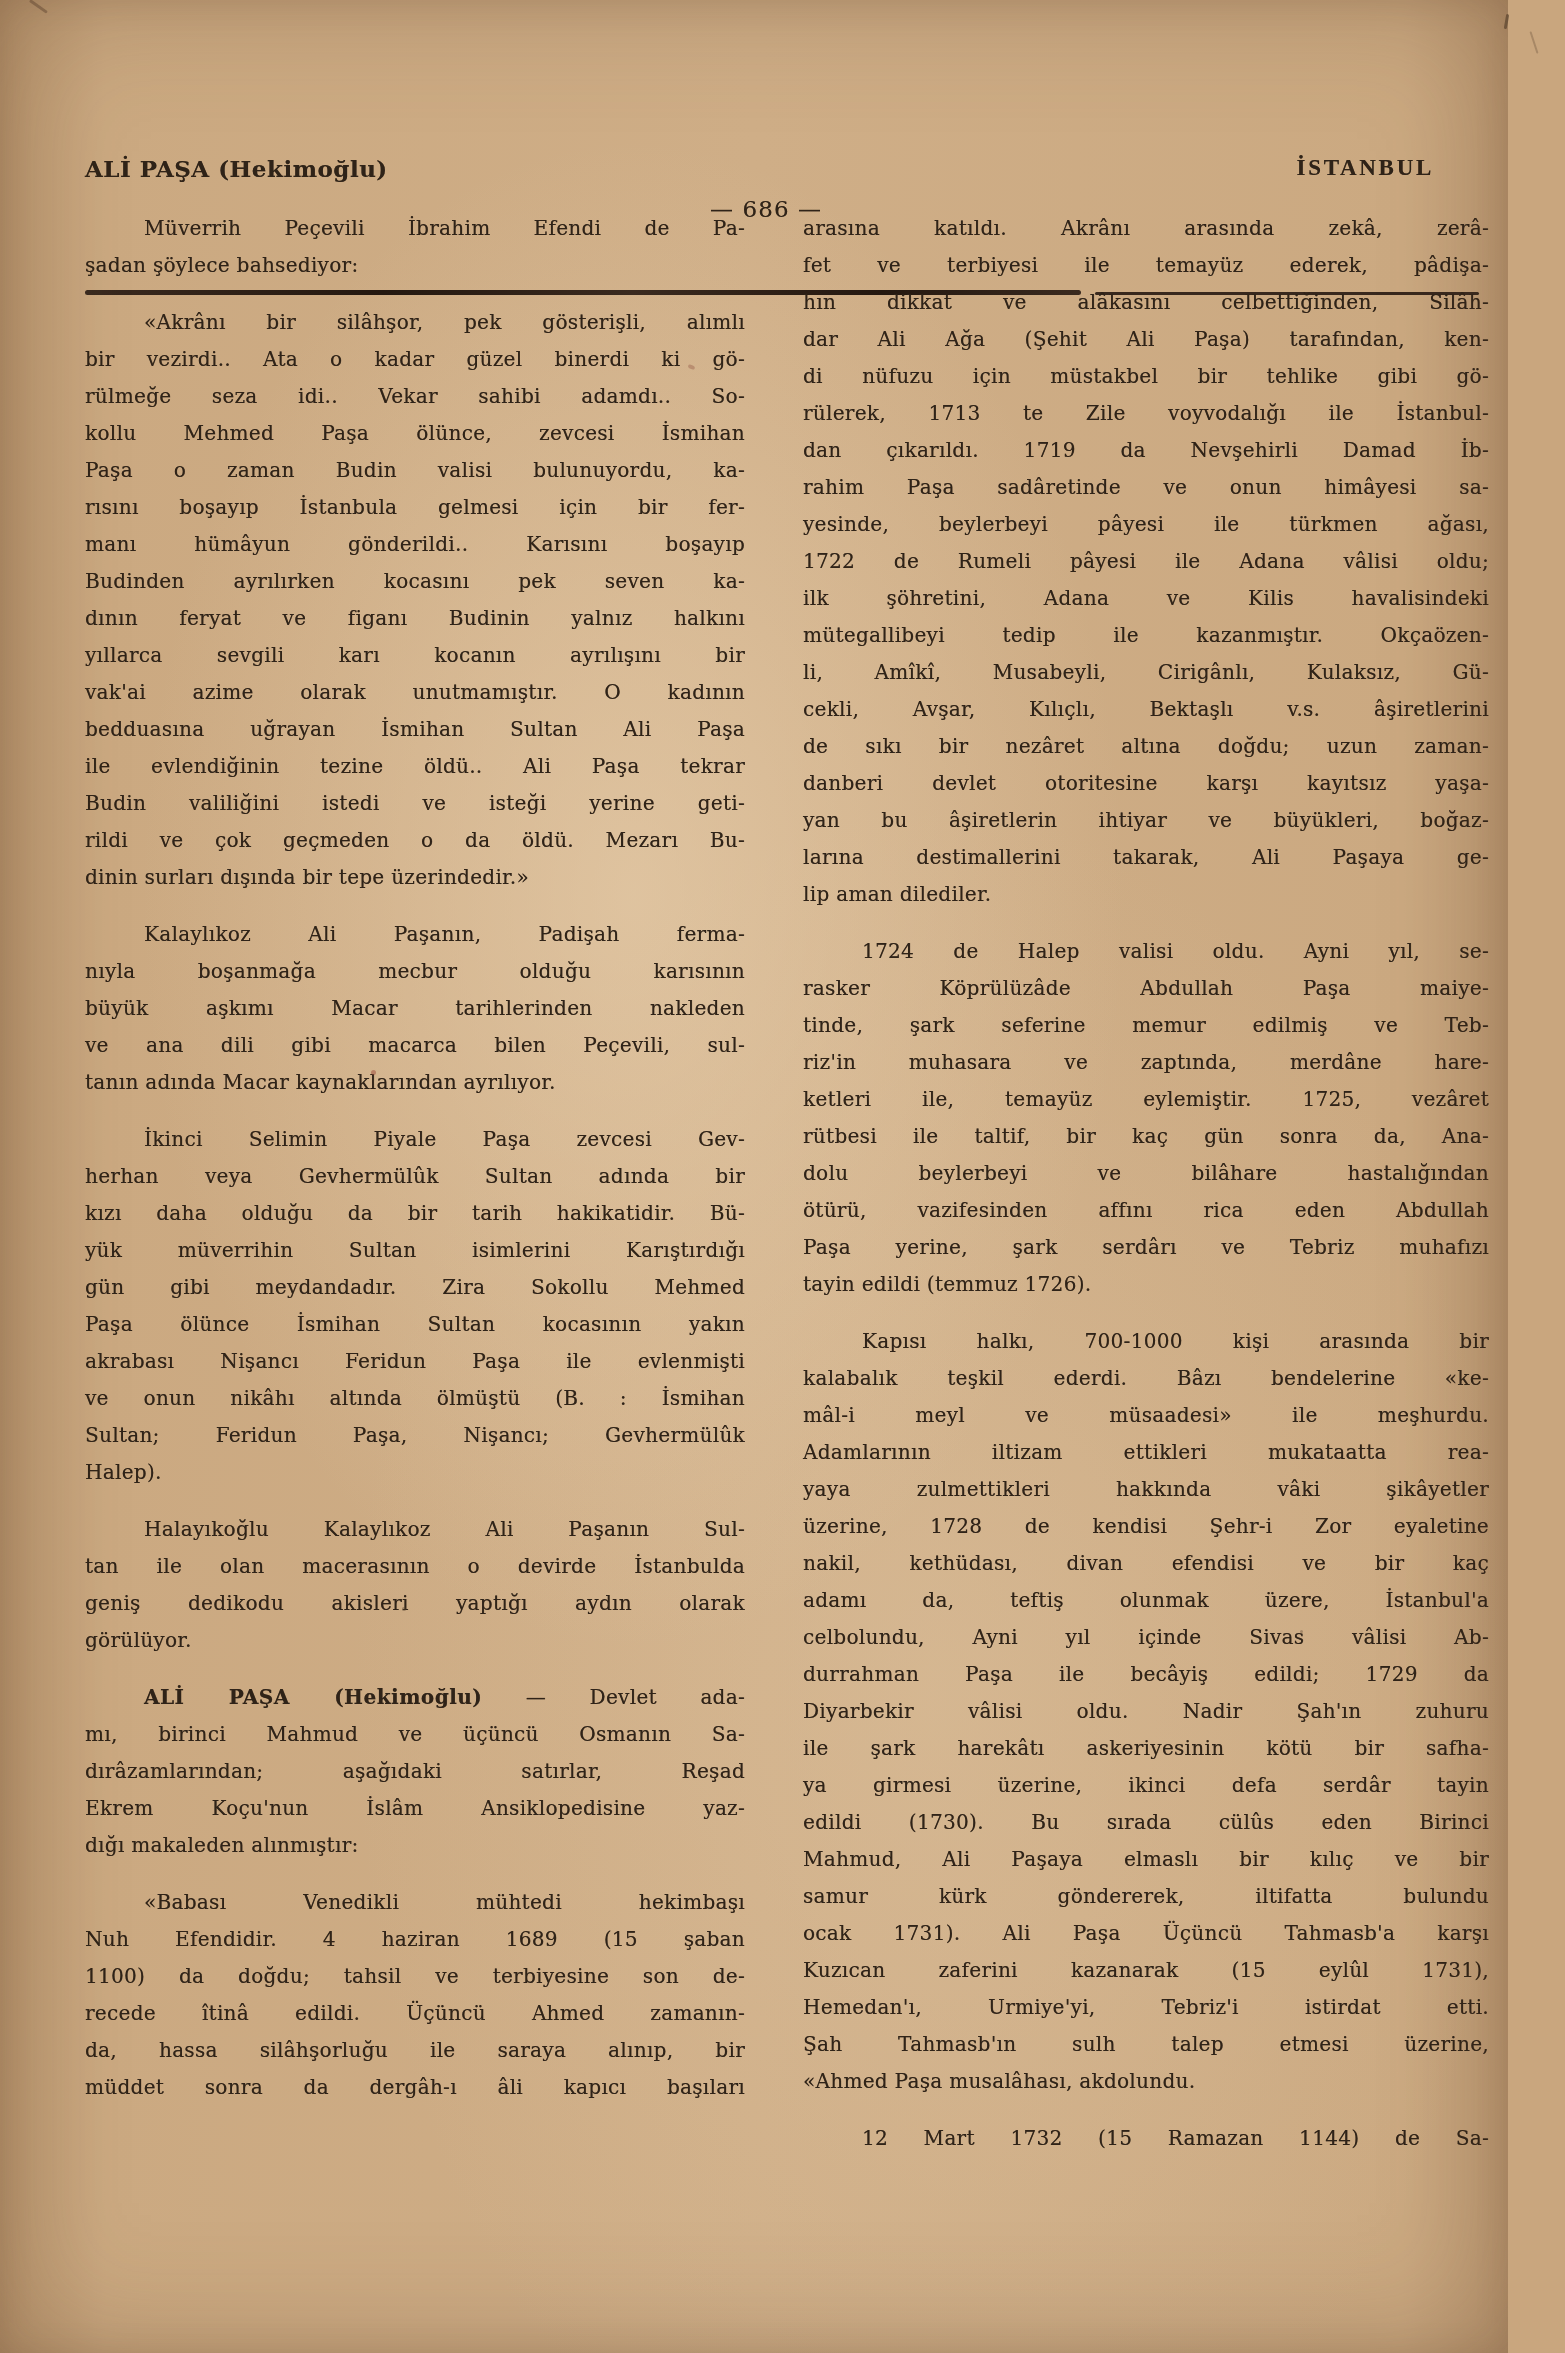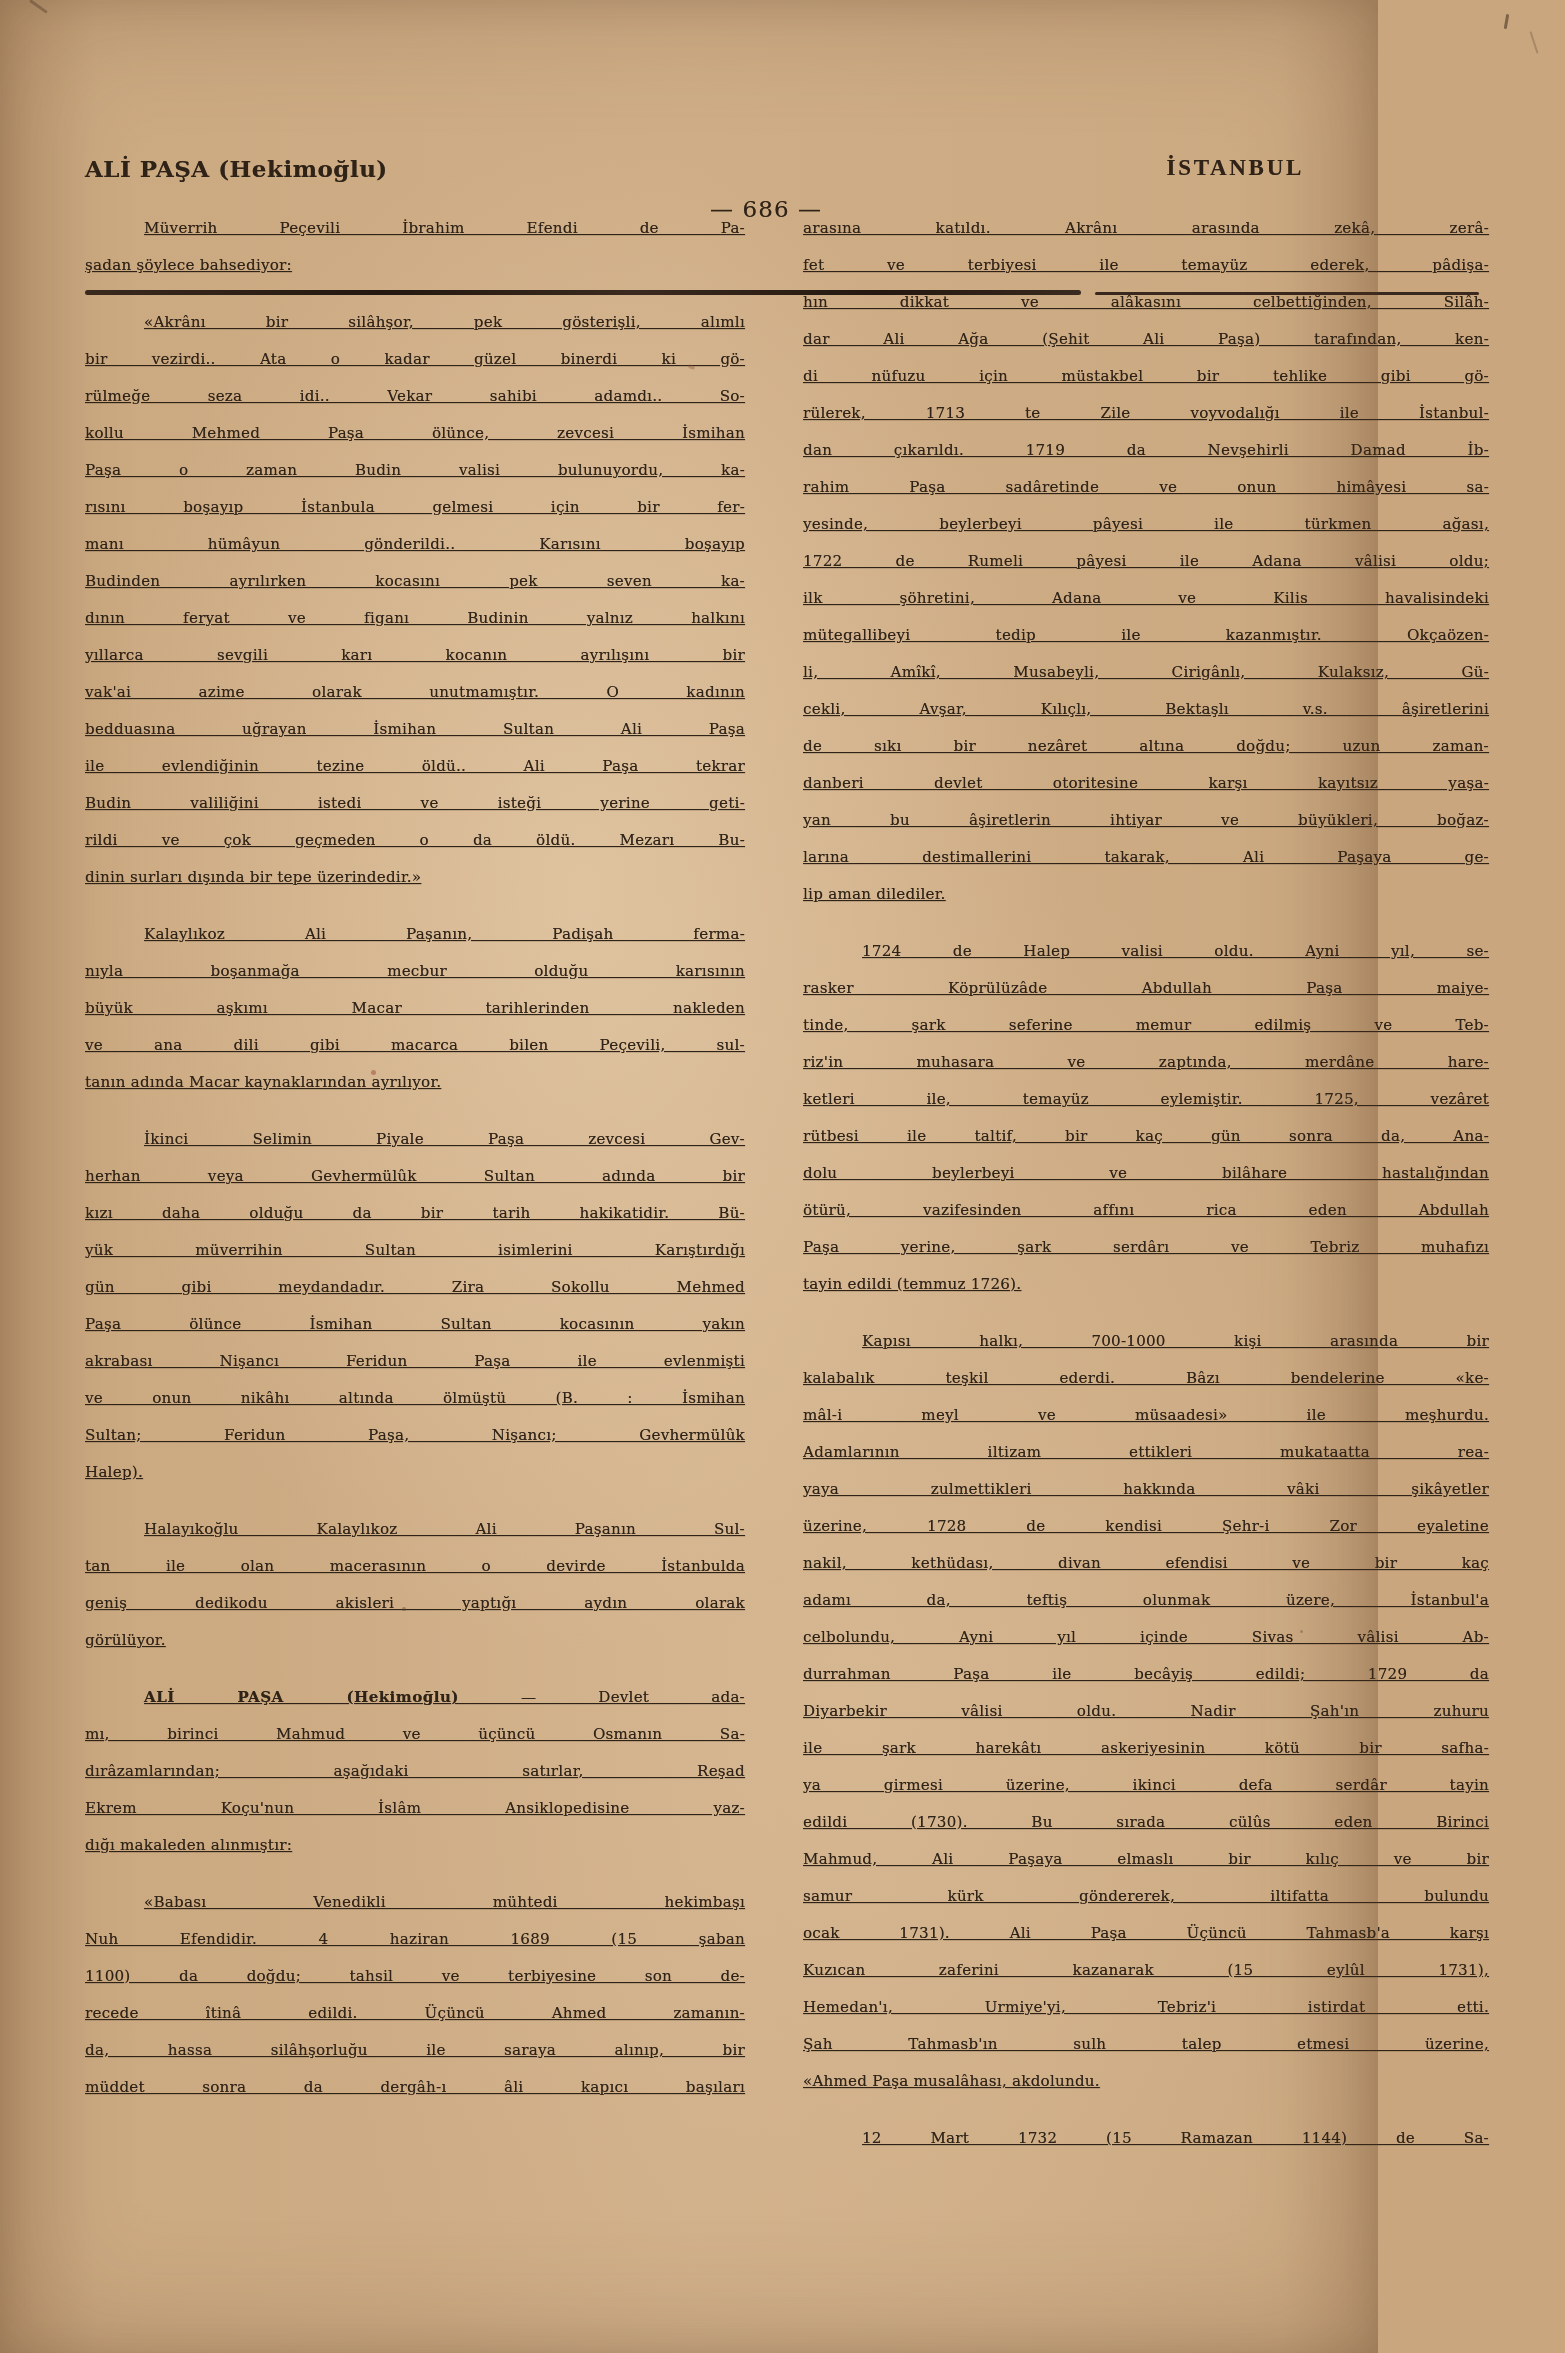--- a/index.html
+++ b/index.html
@@ -8,21 +8,21 @@
   }
   html,body{margin:0;padding:0;}
   body{
     width:1566px;height:2354px;
     background:var(--paper);
     font-family:"DejaVu Serif","Liberation Serif",serif;
     overflow:hidden;
   }
   .page{
     position:relative;
-    width:1378px;height:2354px;
+    width:1508px;height:2354px;
     color:var(--ink);
     background:
       radial-gradient(795px 1219px at 42% 38%, rgba(236,213,180,.55), rgba(236,213,180,0) 62%),
       radial-gradient(901px 1378px at 62% 72%, rgba(224,198,163,.40), rgba(224,198,163,0) 65%),
       linear-gradient(90deg,#bd9a72 0%,#cba981 7%,#cfae87 50%,#cba981 93%,#bf9c75 100%);
   }
   .page::after{
     content:"";position:absolute;inset:0;pointer-events:none;
     box-shadow:inset 0 0 127px rgba(92,62,38,.32), inset 0 0 32px rgba(92,62,38,.18);
   }
@@ -33,24 +33,23 @@
   }
   .header .h-left{position:absolute;left:0;top:0;}
   .header .h-center{position:absolute;left:625px;top:9px;font-weight:normal;letter-spacing:1.1px;margin-top:32px;}
   .header .h-right{position:absolute;right:0;top:0;letter-spacing:2.7px;font-family:Liberation Serif, serif;}
   .rule{position:absolute;background:#32231a;border-radius:2.7px;}
   .rule.r-left{left:85px;top:290px;width:996px;height:5.3px;
     background:linear-gradient(90deg,#3a2a1f,#241810 30%,#3a2a1f 55%,#241810 80%,#3a2a1f);}
   .rule.r-right{left:1095px;top:292px;width:384px;height:3.2px;background:#38281d;}
   .column{
     position:absolute;top:210px;
-    font-size:15px;line-height:37px;
+    font-size:20px;line-height:37px;
     letter-spacing:0.3px;
     text-shadow:0.2px 0.3px 0.5px rgba(47,35,24,.55);
-    text-decoration:underline;
   }
   .col-left{left:85px;width:660px;}
   .col-right{left:803px;width:686px;}
   .line{
     height:37px;
     text-align:justify;text-align-last:justify;
     white-space:normal;overflow:visible;
   }
   .line.end{text-align-last:left;}
   .line.indent{text-indent:59px;margin-top:20px;}

